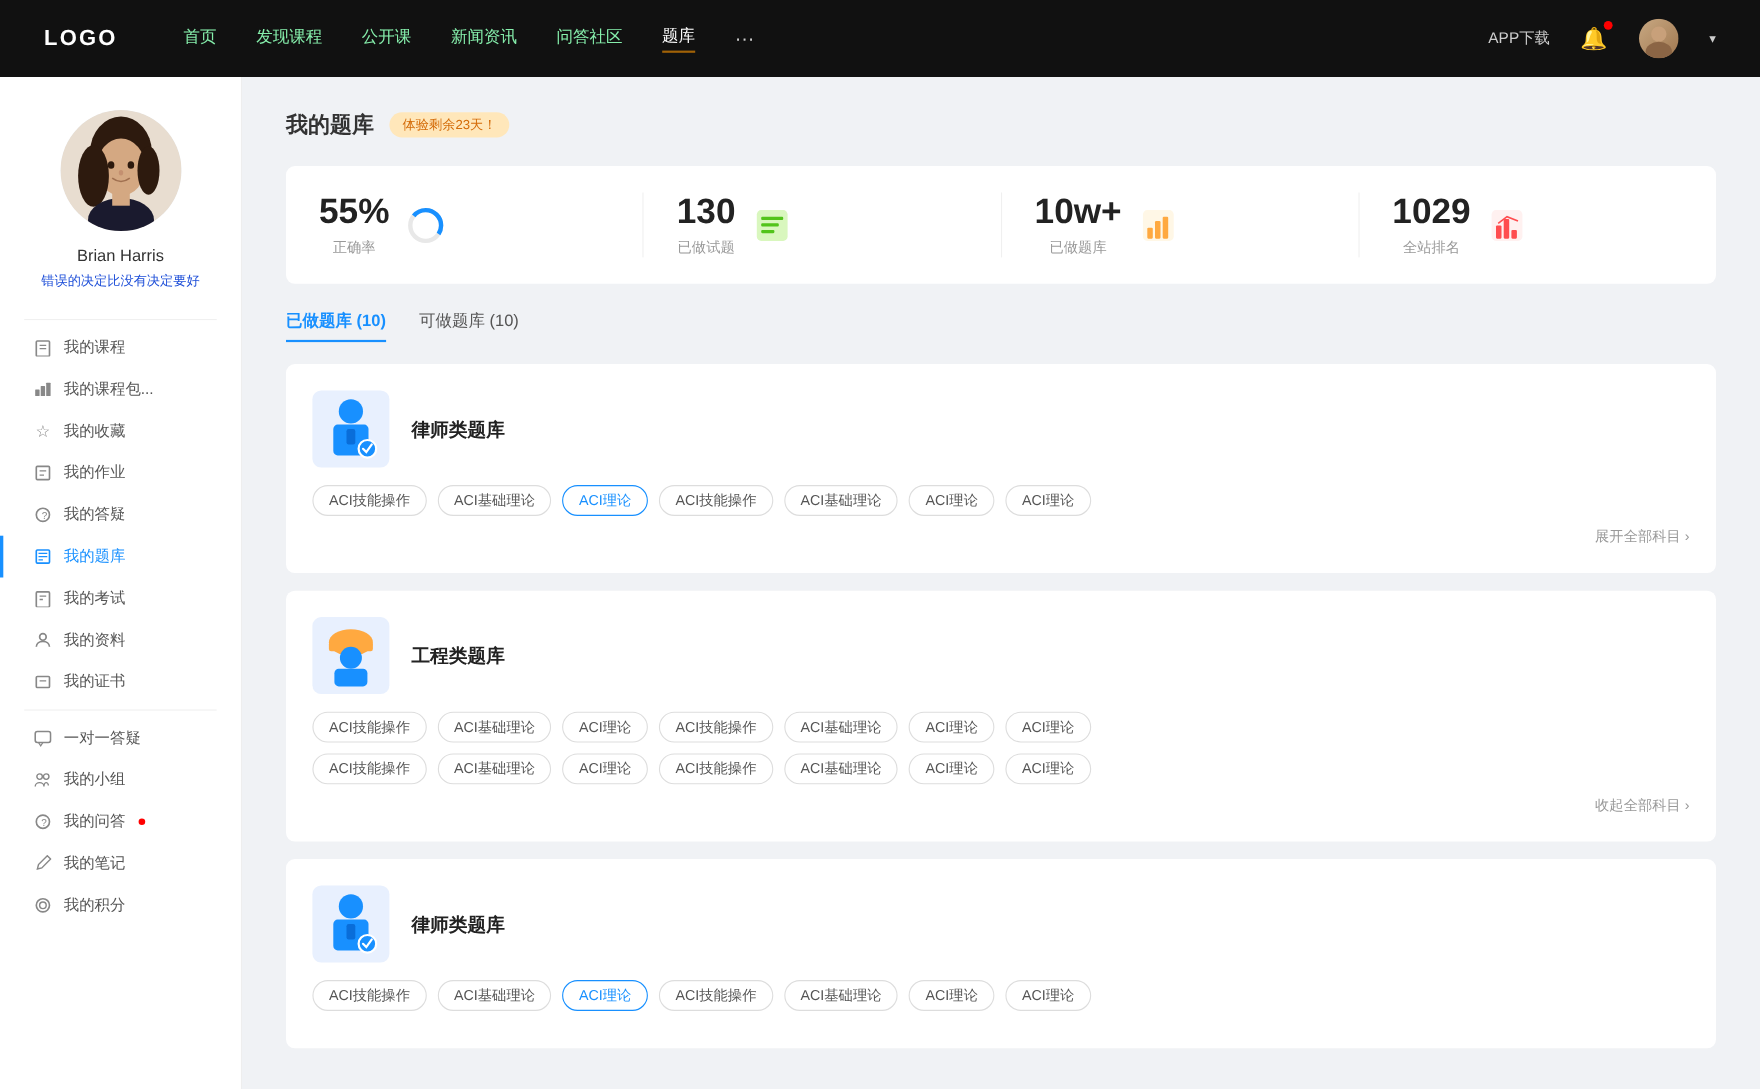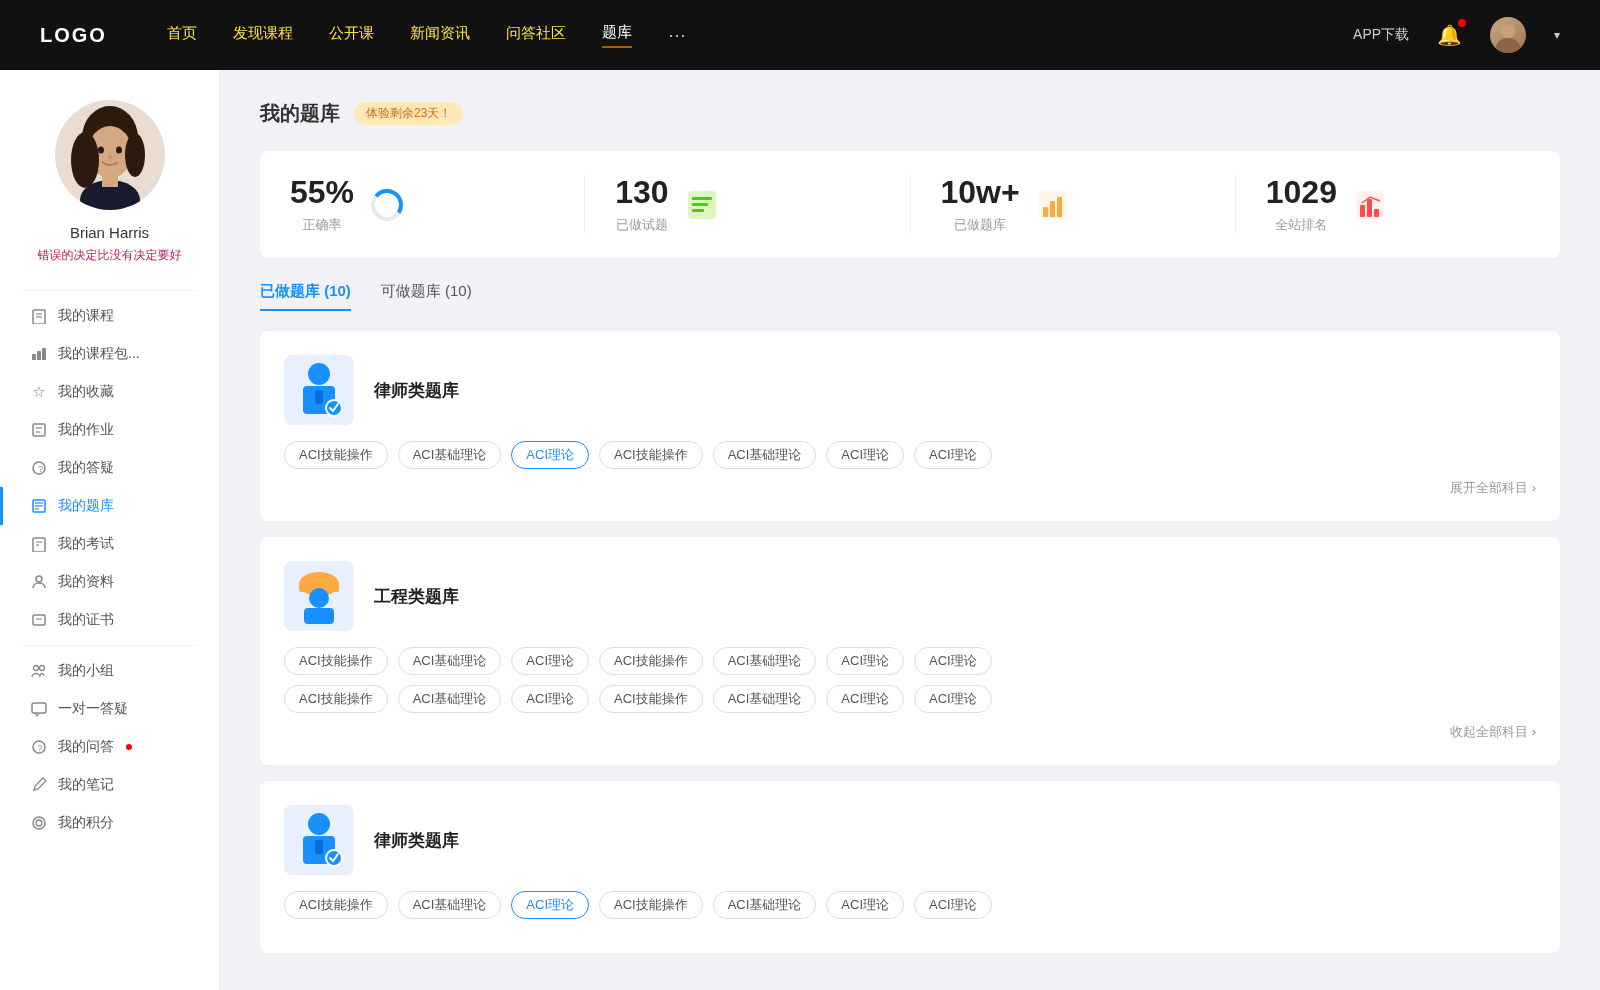--- a/index.html
+++ b/index.html
@@ -23,21 +23,21 @@
       letter-spacing: 2px;
       margin-right: 60px;
     }
     .navbar-nav {
       display: flex;
       align-items: center;
       gap: 36px;
       flex: 1;
     }
     .nav-item {
-      color: #fde047;
+      color: #86efac;
       font-size: 15px;
       cursor: pointer;
       text-decoration: none;
       padding-bottom: 4px;
     }
     .nav-item.active {
       color: #fff;
       border-bottom: 2px solid #a16207;
     }
     .nav-dots { color: #ccc; font-size: 18px; cursor: pointer; }
@@ -109,21 +109,21 @@
       margin-bottom: 14px;
     }
     .user-name {
       font-size: 15px;
       font-weight: 500;
       color: #333;
       margin-bottom: 6px;
     }
     .user-motto {
       font-size: 12px;
-      color: #be185d;
+      color: #1d4ed8;
       margin-bottom: 20px;
       text-align: center;
       padding: 0 10px;
     }
     .sidebar-divider {
       width: 80%;
       height: 1px;
       background: #f0f0f0;
       margin: 6px 0;
     }
@@ -458,36 +458,36 @@
             <rect x="2" y="3" width="12" height="10" rx="1" stroke="#888" stroke-width="1.5"></rect>
             <line x1="5" y1="7" x2="11" y2="7" stroke="#888" stroke-width="1.2"></line>
           </svg>
       </span>
       <span>我的证书</span>
     </div>
     <div class="sidebar-divider"></div>
     <div class="sidebar-item">
       <span class="sidebar-icon">
         <svg width="16" height="16" viewBox="0 0 16 16" fill="none">
+            <rect x="1" y="2" width="14" height="10" rx="2" stroke="#888" stroke-width="1.5"></rect>
+            <path d="M4 12l2 3 2-3" stroke="#888" stroke-width="1.2"></path>
+          </svg>
+      </span>
+      <span>一对一答疑</span>
+    </div>
+    <div class="sidebar-item">
+      <span class="sidebar-icon">
+        <svg width="16" height="16" viewBox="0 0 16 16" fill="none">
             <circle cx="5" cy="5" r="2.5" stroke="#888" stroke-width="1.3"></circle>
             <circle cx="11" cy="5" r="2.5" stroke="#888" stroke-width="1.3"></circle>
             <path d="M1 14c0-2 1.8-3.5 4-3.5s4 1.5 4 3.5" stroke="#888" stroke-width="1.3"></path>
             <path d="M9 13c0-1.5 1.3-2.5 2-2.5s2 1 2 2.5" stroke="#888" stroke-width="1.3"></path>
           </svg>
       </span>
       <span>我的小组</span>
-    </div>
-    <div class="sidebar-item">
-      <span class="sidebar-icon">
-        <svg width="16" height="16" viewBox="0 0 16 16" fill="none">
-            <rect x="1" y="2" width="14" height="10" rx="2" stroke="#888" stroke-width="1.5"></rect>
-            <path d="M4 12l2 3 2-3" stroke="#888" stroke-width="1.2"></path>
-          </svg>
-      </span>
-      <span>一对一答疑</span>
     </div>
     <div class="sidebar-item">
       <span class="sidebar-icon">
         <svg width="16" height="16" viewBox="0 0 16 16" fill="none">
             <circle cx="8" cy="8" r="6" stroke="#888" stroke-width="1.5"></circle>
             <text x="6.5" y="12" font-size="9" fill="#888">?</text>
           </svg>
       </span>
       <span>我的问答</span>
       <span class="dot-red"></span>

